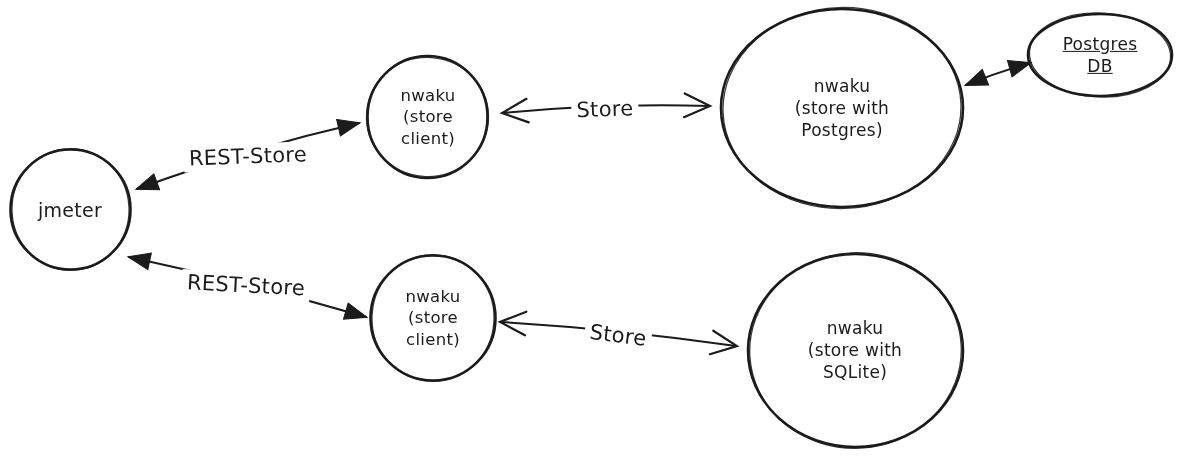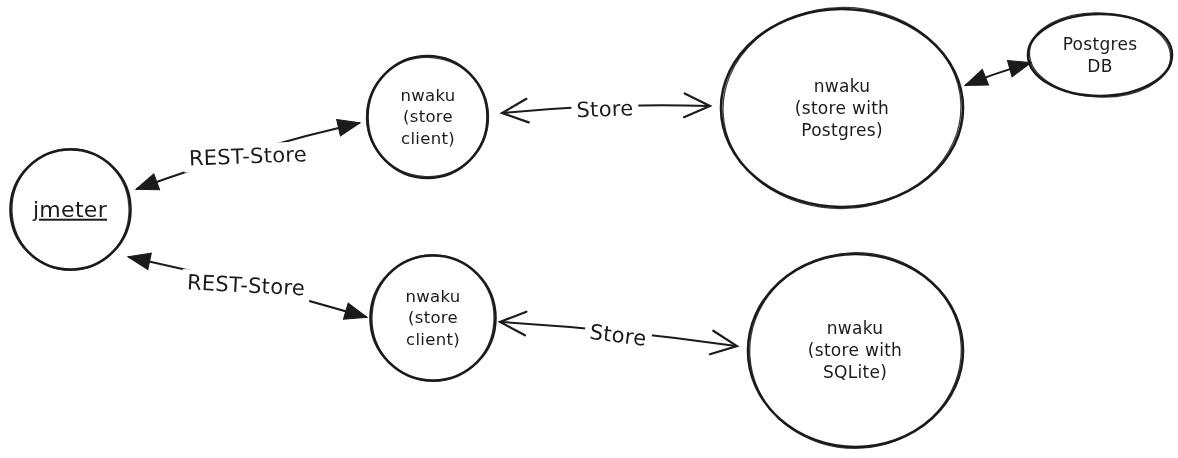--- a/index.html
+++ b/index.html
@@ -51,22 +51,21 @@
     line-height: 1.3;
     letter-spacing: 0.3px;
   }
   .node-label {
     font-size: 16.5px;
   }
   .node-label-big {
     font-size: 17px;
   }
   .jmeter-label {
-    font-size: 22px;
-    text-decoration: underline;
+    font-size: 19px;
   }
   .edge-label {
     font-size: 21px;
     background: #ffffff;
     padding: 0 5px;
     white-space: nowrap;
   }
 </style>
 </head>
 <body>
@@ -127,21 +126,21 @@
   <div class="label jmeter-label" style="left:70px; top:210px;">jmeter</div>
 
   <div class="label node-label" style="left:428px; top:117px;">nwaku
 (store
 client)</div>
 
   <div class="label node-label-big" style="left:842px; top:108px;">nwaku
 (store with
 Postgres)</div>
 
-  <div class="label node-label-big" style="left:1100px; top:55px;">Postgres
+  <div class="label node-label-big" style="left:1100px; top:55px;text-decoration:underline;">Postgres
 DB</div>
 
   <div class="label node-label" style="left:433px; top:318px;">nwaku
 (store
 client)</div>
 
   <div class="label node-label-big" style="left:855px; top:350px;">nwaku
 (store with
 SQLite)</div>
 

